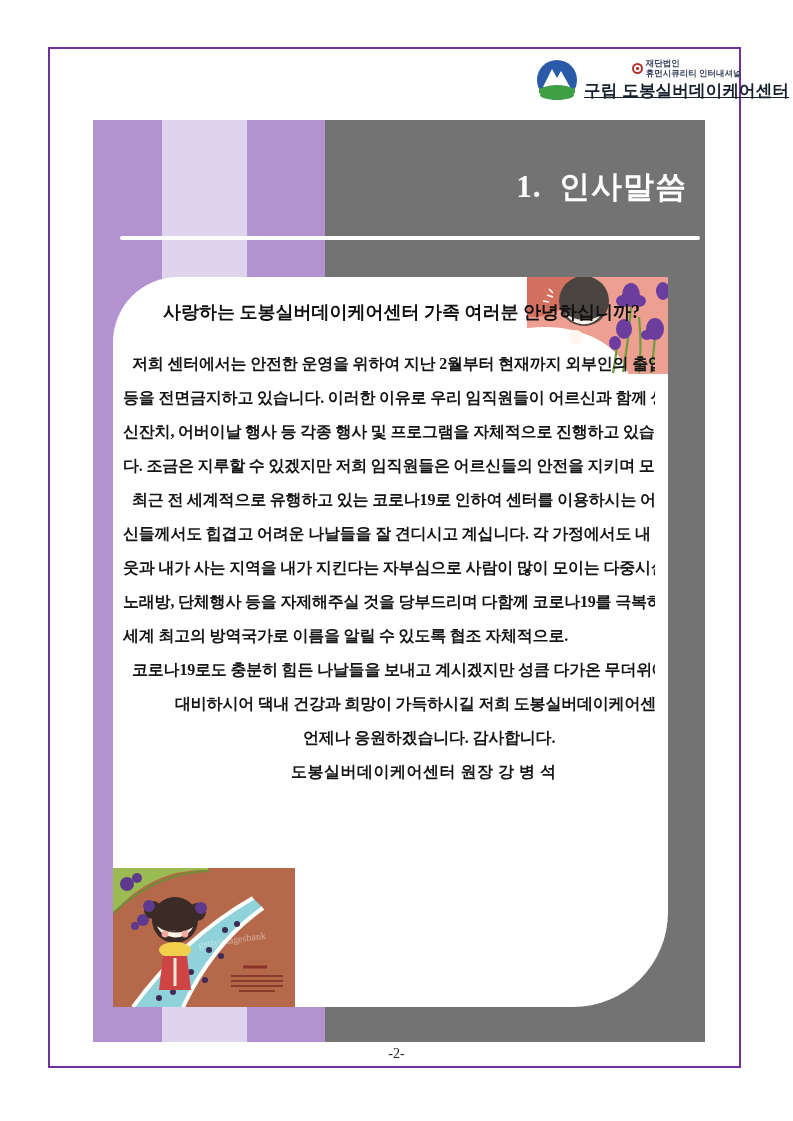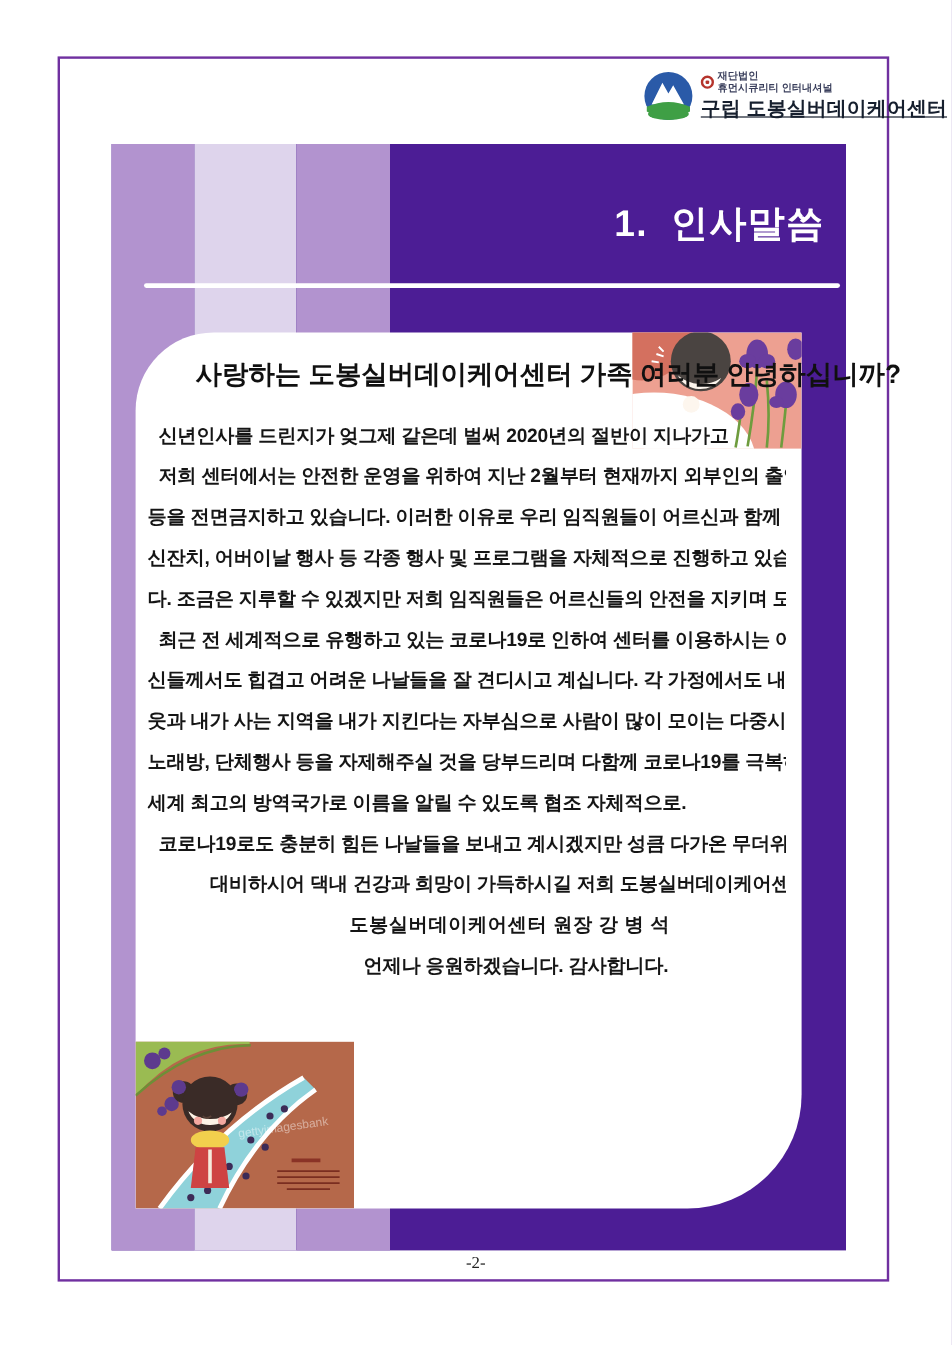--- a/index.html
+++ b/index.html
@@ -4,40 +4,40 @@
 <style>
   html,body{margin:0;padding:0;background:#ffffff;}
   .page{position:relative;width:793px;height:1121px;background:#ffffff;overflow:hidden;
         font-family:"Liberation Sans","DejaVu Sans",sans-serif;}
   .frame{position:absolute;left:48px;top:47px;width:693px;height:1021px;
          border:2px solid #7030a0;box-sizing:border-box;}
   
   .logo{position:absolute;left:536px;top:57px;width:206px;height:50px;display:flex;align-items:flex-start;}
   .logo-icon{width:42px;height:42px;flex:0 0 auto;margin-top:2px;}
   .logo-texts{margin-left:6px;padding-top:2px;}
-  .logo-small-wrap{display:flex;align-items:center;}
+  .logo-small-wrap{display:flex;align-items:center;justify-content:center;}
   .seal{width:11px;height:11px;border-radius:50%;border:2px solid #b5342c;box-sizing:border-box;
         margin-right:3px;flex:0 0 auto;position:relative;}
   .seal::after{content:"";position:absolute;left:2px;top:2px;width:3px;height:3px;background:#b5342c;border-radius:1px;}
   .logo-small{font-size:8.5px;line-height:9.5px;font-weight:700;color:#3a3f5c;letter-spacing:0;}
   .logo-large{font-size:16.5px;font-weight:700;color:#161f2e;margin-top:2px;letter-spacing:0.2px;white-space:nowrap;text-decoration:underline;}
   
-  .block{position:absolute;left:93px;top:120px;width:612px;height:922px;background:#4c1d95;}
+  .block{position:absolute;left:93px;top:120px;width:612px;height:922px;background:#737373;font-family:Liberation Serif, serif;}
   .stripe{position:absolute;top:0;height:100%;}
   .s1{left:0;width:69px;background:#b293cf;}
   .s2{left:69px;width:85px;background:#ded4ec;}
   .s3{left:154px;width:78px;background:#b293cf;}
   .block-title{position:absolute;top:46px;right:18px;color:#ffffff;font-size:31px;font-weight:700;
                letter-spacing:1px;white-space:pre;}
   .white-rule{position:absolute;left:27px;top:116px;width:580px;height:4px;background:#ffffff;border-radius:2px;}
   
   .panel{position:absolute;left:20px;top:157px;width:555px;height:730px;background:#ffffff;
          border-radius:65px 0 95px 0;}
   .content{position:absolute;left:10px;top:22px;width:532px;}
-  .g-heading{font-size:22px;font-weight:700;color:#101010;margin:0 0 22px 40px;
+  .g-heading{font-size:18px;font-weight:700;color:#101010;margin:0 0 22px 40px;
              line-height:26px;white-space:nowrap;}
   .line{font-size:16px;font-weight:700;color:#151515;line-height:34px;white-space:nowrap;
         overflow:hidden;letter-spacing:-0.2px;}
   .line.ind{text-indent:9px;}
   .line.sig1{margin-left:52px;}
   .line.sig2{margin-left:180px;}
   .line.signature{margin-left:168px;letter-spacing:0.5px;}
   
   .illus-tr{position:absolute;right:0;top:0;width:141px;height:97px;overflow:hidden;}
   .illus-bl{position:absolute;left:0;bottom:0;width:182px;height:139px;overflow:hidden;}
@@ -104,34 +104,33 @@
           <ellipse cx="128" cy="52" rx="9" ry="11"></ellipse>
           <ellipse cx="120" cy="58" rx="6" ry="5"></ellipse>
           <ellipse cx="88" cy="66" rx="6" ry="7"></ellipse>
           <ellipse cx="136" cy="14" rx="7" ry="9"></ellipse>
         </g>
       </svg>
 
       <div class="content">
         <div class="g-heading">사랑하는 도봉실버데이케어센터 가족 여러분 안녕하십니까?</div>
         <div>
-            <div class="line ind">신년인사를 드린지가 엊그제 같은데 벌써 2020년의 절반이 지나가고</div>
             <div class="line ind">저희 센터에서는 안전한 운영을 위하여 지난 2월부터 현재까지 외부인의 출입</div>
             <div class="line ">등을 전면금지하고 있습니다. 이러한 이유로 우리 임직원들이 어르신과 함께 생</div>
             <div class="line ">신잔치, 어버이날 행사 등 각종 행사 및 프로그램을 자체적으로 진행하고 있습니</div>
             <div class="line ">다. 조금은 지루할 수 있겠지만 저희 임직원들은 어르신들의 안전을 지키며 모두</div>
             <div class="line ind">최근 전 세계적으로 유행하고 있는 코로나19로 인하여 센터를 이용하시는 어르</div>
             <div class="line ">신들께서도 힙겹고 어려운 나날들을 잘 견디시고 계십니다. 각 가정에서도 내 이</div>
             <div class="line ">웃과 내가 사는 지역을 내가 지킨다는 자부심으로 사람이 많이 모이는 다중시설,</div>
             <div class="line ">노래방, 단체행사 등을 자제해주실 것을 당부드리며 다함께 코로나19를 극복하여</div>
             <div class="line ">세계 최고의 방역국가로 이름을 알릴 수 있도록 협조 자체적으로.</div>
             <div class="line ind">코로나19로도 충분히 힘든 나날들을 보내고 계시겠지만 성큼 다가온 무더위에도</div>
             <div class="line sig1">대비하시어 댁내 건강과 희망이 가득하시길 저희 도봉실버데이케어센터에서</div>
+            <div class="line sig2">언제나 응원하겠습니다. 감사합니다.</div>
             <div class="line signature">도봉실버데이케어센터 원장 강 병 석</div>
-            <div class="line sig2">언제나 응원하겠습니다. 감사합니다.</div>
           </div>
       </div>
 
       <svg class="illus-bl" viewBox="0 0 182 139">
         <rect width="182" height="139" fill="#b5684a"></rect>
         <path d="M0,45 Q40,0 95,2 L95,0 L0,0 Z" fill="#9abb52"></path>
         <path d="M0,45 Q45,4 96,3" stroke="#6d8f37" stroke-width="2" fill="none"></path>
         <path d="M150,40 Q100,75 70,139 L20,139 Q70,70 140,30 Z" fill="#8fd2da"></path>
         <path d="M150,40 Q100,75 70,139" stroke="#ffffff" stroke-width="4" fill="none"></path>
         <path d="M140,30 Q70,70 20,139" stroke="#ffffff" stroke-width="4" fill="none"></path>

